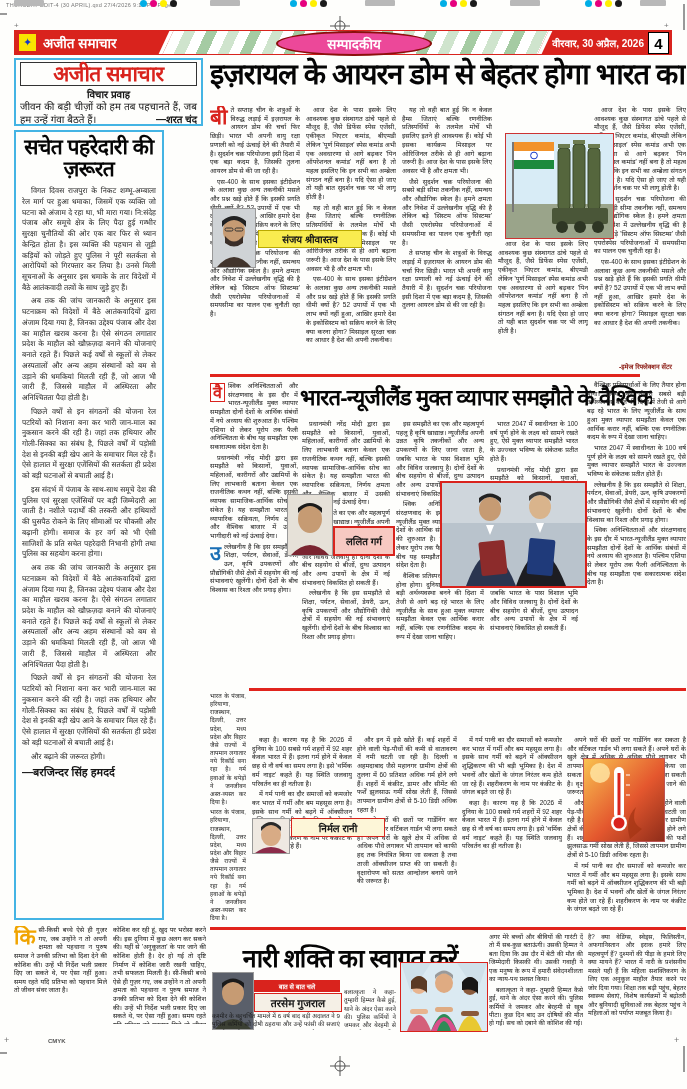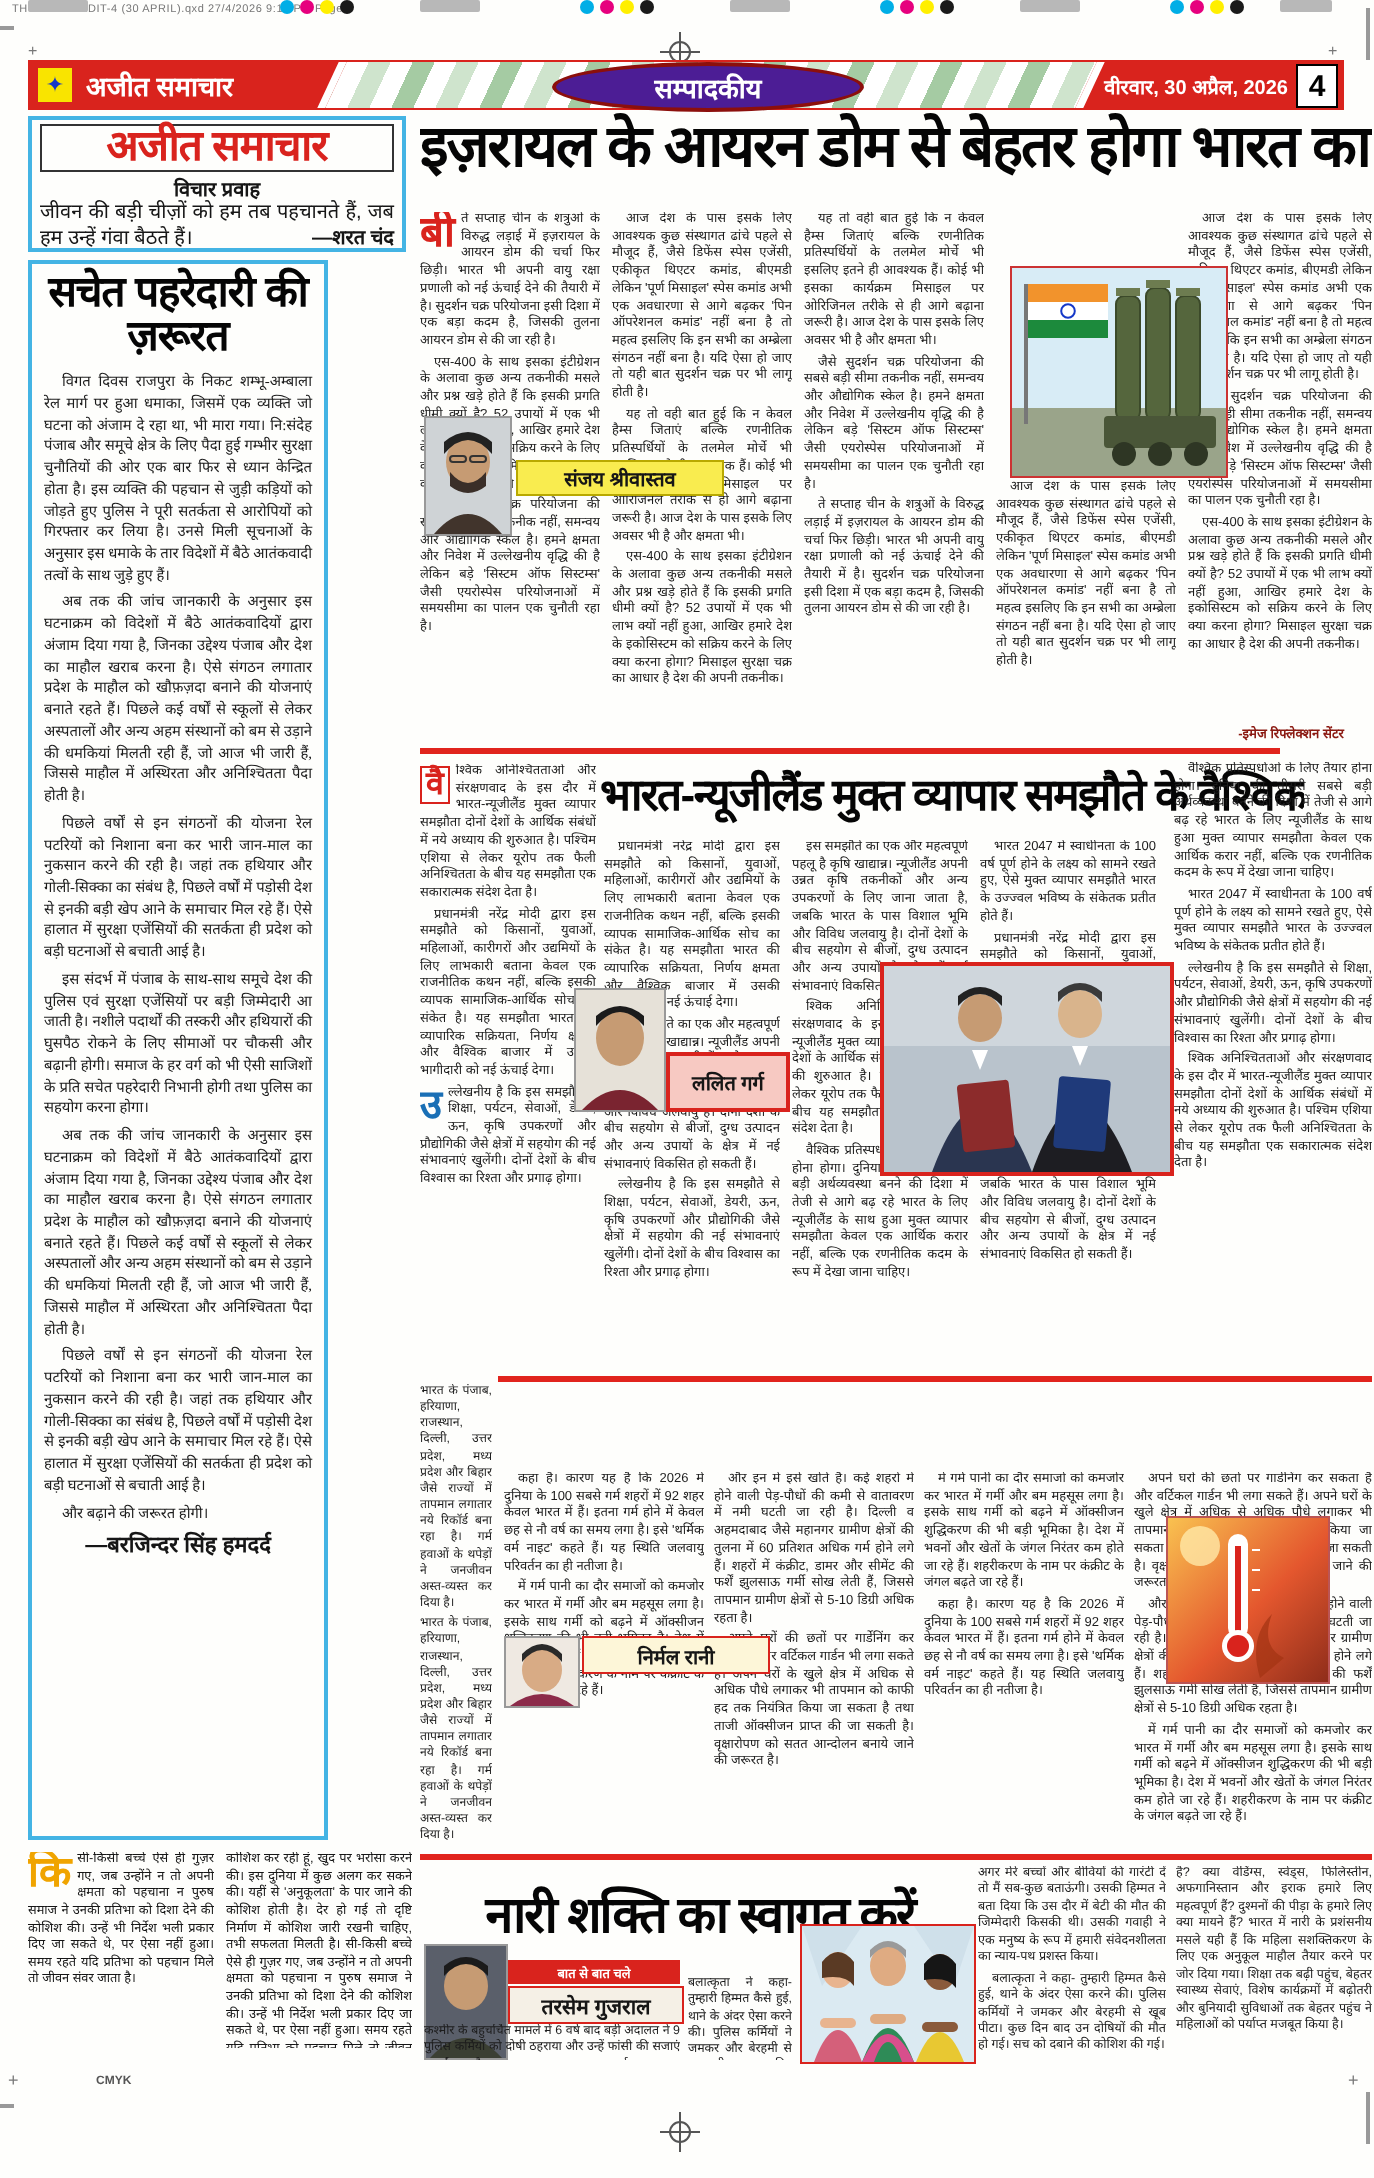--- a/index.html
+++ b/index.html
@@ -38,43 +38,43 @@
     </svg>
   <div class="abs" style="left:683px;top:4px;width:1.5px;height:26px;background:#999;"></div>
   <div class="abs" style="left:0;top:13px;width:7px;height:1.5px;background:#999;"></div>
   <div class="abs mark" style="left:14px;top:21px;font-size:8px;">+</div>
   <div class="abs mark" style="left:664px;top:21px;font-size:8px;">+</div>
 
   <div class="abs" style="left:14px;top:30px;width:658px;height:25px;background:#d9231d;display:flex;align-items:center;">
     <div style="width:17px;height:17px;background:#f9e400;margin-left:5px;display:flex;align-items:center;justify-content:center;color:#1538c8;font-size:11px;">✦</div>
     <div style="color:#fff;font-weight:bold;font-size:13.5px;margin-left:7px;white-space:nowrap;">अजीत समाचार</div>
     <div class="abs" style="left:150px;top:1px;width:375px;height:23px;transform:skewX(-25deg);background:repeating-linear-gradient(90deg,#ffffff 0 11px,#cfe4cd 11px 22px,#ffffff 22px 33px,#a5cba3 33px 44px);border-left:4px solid #fff;border-right:4px solid #fff;"></div>
-    <div class="abs" style="left:262px;top:1px;width:152px;height:21px;background:#4c1d95;border:2px solid #8c0f0c;border-radius:50%;display:flex;align-items:center;justify-content:center;color:#fff;font-weight:bold;font-size:13.5px;">सम्पादकीय</div>
+    <div class="abs" style="left:262px;top:1px;width:152px;height:21px;background:#ec4899;border:2px solid #8c0f0c;border-radius:50%;display:flex;align-items:center;justify-content:center;color:#fff;font-weight:bold;font-size:13.5px;">सम्पादकीय</div>
     <div class="abs" style="right:28px;top:0;height:25px;display:flex;align-items:center;color:#fff;font-weight:bold;font-size:10px;white-space:nowrap;">वीरवार, 30 अप्रैल, 2026</div>
     <div class="abs" style="right:3px;top:2px;width:19px;height:20px;background:#fff;border:1.5px solid #000;display:flex;align-items:center;justify-content:center;color:#000;font-weight:bold;font-size:15px;">4</div>
   </div>
 
   <div class="abs" style="left:14px;top:58px;width:189px;height:68px;border:2px solid #44b4e4;padding:2px 4px;box-sizing:border-box;">
     <div style="border:1px solid #333;text-align:center;color:#d9231d;font-weight:bold;font-size:21px;line-height:1.05;letter-spacing:-0.5px;">अजीत समाचार</div>
     <div style="text-align:center;font-weight:bold;font-size:10px;margin-top:1px;">विचार प्रवाह</div>
     <div style="font-size:10px;line-height:1.25;" class="just"><span>जीवन की बड़ी चीज़ों को हम तब पहचानते हैं, जब हम उन्हें गंवा बैठते हैं।</span> <b style="float:right">—शरत चंद</b></div>
   </div>
 
   <div class="abs" style="left:14px;top:130px;width:150px;height:790px;border:2px solid #44b4e4;padding:3px 6px;box-sizing:border-box;overflow:hidden;">
     <div class="hl" style="font-size:21px;text-align:center;line-height:1.05;margin:1px 0 6px 0;">सचेत पहरेदारी की ज़रूरत</div>
-    <div class="bigcol just" style="color:#1c1c1c;font-family:Liberation Serif, serif;">
+    <div class="bigcol just" style="color:#1c1c1c;">
       <p style="margin:0 0 3px;text-indent:9px;">विगत दिवस राजपुरा के निकट शम्भू-अम्बाला रेल मार्ग पर हुआ धमाका, जिसमें एक व्यक्ति जो घटना को अंजाम दे रहा था, भी मारा गया। नि:संदेह पंजाब और समूचे क्षेत्र के लिए पैदा हुई गम्भीर सुरक्षा चुनौतियों की ओर एक बार फिर से ध्यान केन्द्रित होता है। इस व्यक्ति की पहचान से जुड़ी कड़ियों को जोड़ते हुए पुलिस ने पूरी सतर्कता से आरोपियों को गिरफ्तार कर लिया है। उनसे मिली सूचनाओं के अनुसार इस धमाके के तार विदेशों में बैठे आतंकवादी तत्वों के साथ जुड़े हुए हैं।</p>
       <p style="margin:0 0 3px;text-indent:9px;">अब तक की जांच जानकारी के अनुसार इस घटनाक्रम को विदेशों में बैठे आतंकवादियों द्वारा अंजाम दिया गया है, जिनका उद्देश्य पंजाब और देश का माहौल खराब करना है। ऐसे संगठन लगातार प्रदेश के माहौल को खौफ़ज़दा बनाने की योजनाएं बनाते रहते हैं। पिछले कई वर्षों से स्कूलों से लेकर अस्पतालों और अन्य अहम संस्थानों को बम से उड़ाने की धमकियां मिलती रही हैं, जो आज भी जारी हैं, जिससे माहौल में अस्थिरता और अनिश्चितता पैदा होती है।</p>
       <p style="margin:0 0 3px;text-indent:9px;">पिछले वर्षों से इन संगठनों की योजना रेल पटरियों को निशाना बना कर भारी जान-माल का नुकसान करने की रही है। जहां तक हथियार और गोली-सिक्का का संबंध है, पिछले वर्षों में पड़ोसी देश से इनकी बड़ी खेप आने के समाचार मिल रहे हैं। ऐसे हालात में सुरक्षा एजेंसियों की सतर्कता ही प्रदेश को बड़ी घटनाओं से बचाती आई है।</p>
       <p style="margin:0 0 3px;text-indent:9px;">इस संदर्भ में पंजाब के साथ-साथ समूचे देश की पुलिस एवं सुरक्षा एजेंसियों पर बड़ी जिम्मेदारी आ जाती है। नशीले पदार्थों की तस्करी और हथियारों की घुसपैठ रोकने के लिए सीमाओं पर चौकसी और बढ़ानी होगी। समाज के हर वर्ग को भी ऐसी साजिशों के प्रति सचेत पहरेदारी निभानी होगी तथा पुलिस का सहयोग करना होगा।</p>
       <p style="margin:0 0 3px;text-indent:9px;">अब तक की जांच जानकारी के अनुसार इस घटनाक्रम को विदेशों में बैठे आतंकवादियों द्वारा अंजाम दिया गया है, जिनका उद्देश्य पंजाब और देश का माहौल खराब करना है। ऐसे संगठन लगातार प्रदेश के माहौल को खौफ़ज़दा बनाने की योजनाएं बनाते रहते हैं। पिछले कई वर्षों से स्कूलों से लेकर अस्पतालों और अन्य अहम संस्थानों को बम से उड़ाने की धमकियां मिलती रही हैं, जो आज भी जारी हैं, जिससे माहौल में अस्थिरता और अनिश्चितता पैदा होती है।</p>
       <p style="margin:0 0 3px;text-indent:9px;">पिछले वर्षों से इन संगठनों की योजना रेल पटरियों को निशाना बना कर भारी जान-माल का नुकसान करने की रही है। जहां तक हथियार और गोली-सिक्का का संबंध है, पिछले वर्षों में पड़ोसी देश से इनकी बड़ी खेप आने के समाचार मिल रहे हैं। ऐसे हालात में सुरक्षा एजेंसियों की सतर्कता ही प्रदेश को बड़ी घटनाओं से बचाती आई है।</p>
       <p style="margin:0 0 1px;text-indent:9px;">और बढ़ाने की जरूरत होगी।</p>
     </div>
-    <div style="text-align:center;font-weight:bold;font-size:11px;margin-top:2px;">—बरजिन्दर सिंह हमदर्द</div>
+    <div style="text-align:left;font-weight:bold;font-size:11px;margin-top:2px;">—बरजिन्दर सिंह हमदर्द</div>
   </div>
 
   <div class="abs" style="left:14px;top:926px;width:192px;height:98px;display:flex;gap:6px;">
     <div class="just" style="flex:1;font-size:6.4px;line-height:1.35;overflow:hidden;">
       <span class="dc dc-orange">कि</span>
       <span>सी-किसी बच्चे ऐसे ही गुज़र गए, जब उन्होंने न तो अपनी क्षमता को पहचाना न पुरुष समाज ने उनकी प्रतिभा को दिशा देने की कोशिश की। उन्हें भी निर्देश भली प्रकार दिए जा सकते थे, पर ऐसा नहीं हुआ। समय रहते यदि प्रतिभा को पहचान मिले तो जीवन संवर जाता है।</span>
     </div>
     <div class="just" style="flex:1;font-size:6.4px;line-height:1.35;overflow:hidden;">
       <span>कोशिश कर रही हूं, खुद पर भरोसा करने की। इस दुनिया में कुछ अलग कर सकने की। यहीं से 'अनुकूलता' के पार जाने की कोशिश होती है। देर हो गई तो दृष्टि निर्माण में कोशिश जारी रखनी चाहिए, तभी सफलता मिलती है।</span>
       <span>सी-किसी बच्चे ऐसे ही गुज़र गए, जब उन्होंने न तो अपनी क्षमता को पहचाना न पुरुष समाज ने उनकी प्रतिभा को दिशा देने की कोशिश की। उन्हें भी निर्देश भली प्रकार दिए जा सकते थे, पर ऐसा नहीं हुआ। समय रहते यदि प्रतिभा को पहचान मिले तो जीवन संवर जाता है।</span>

